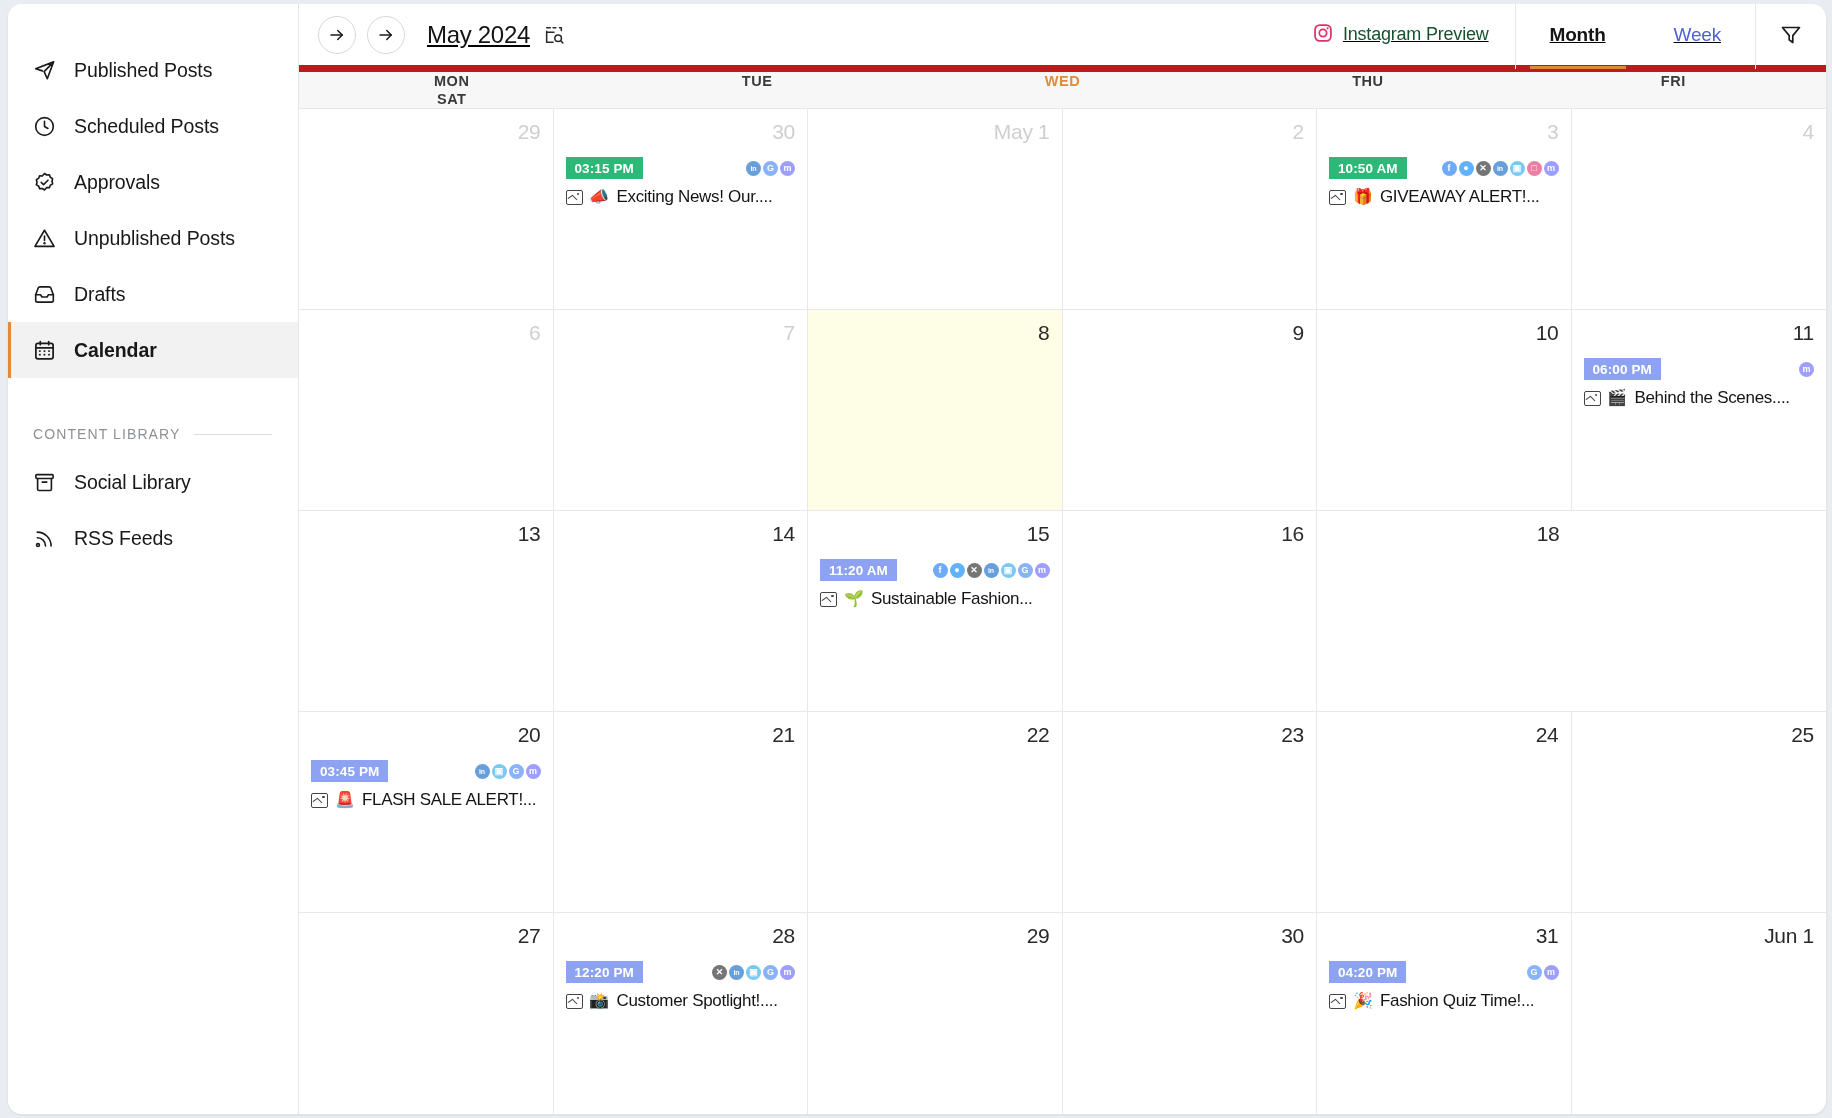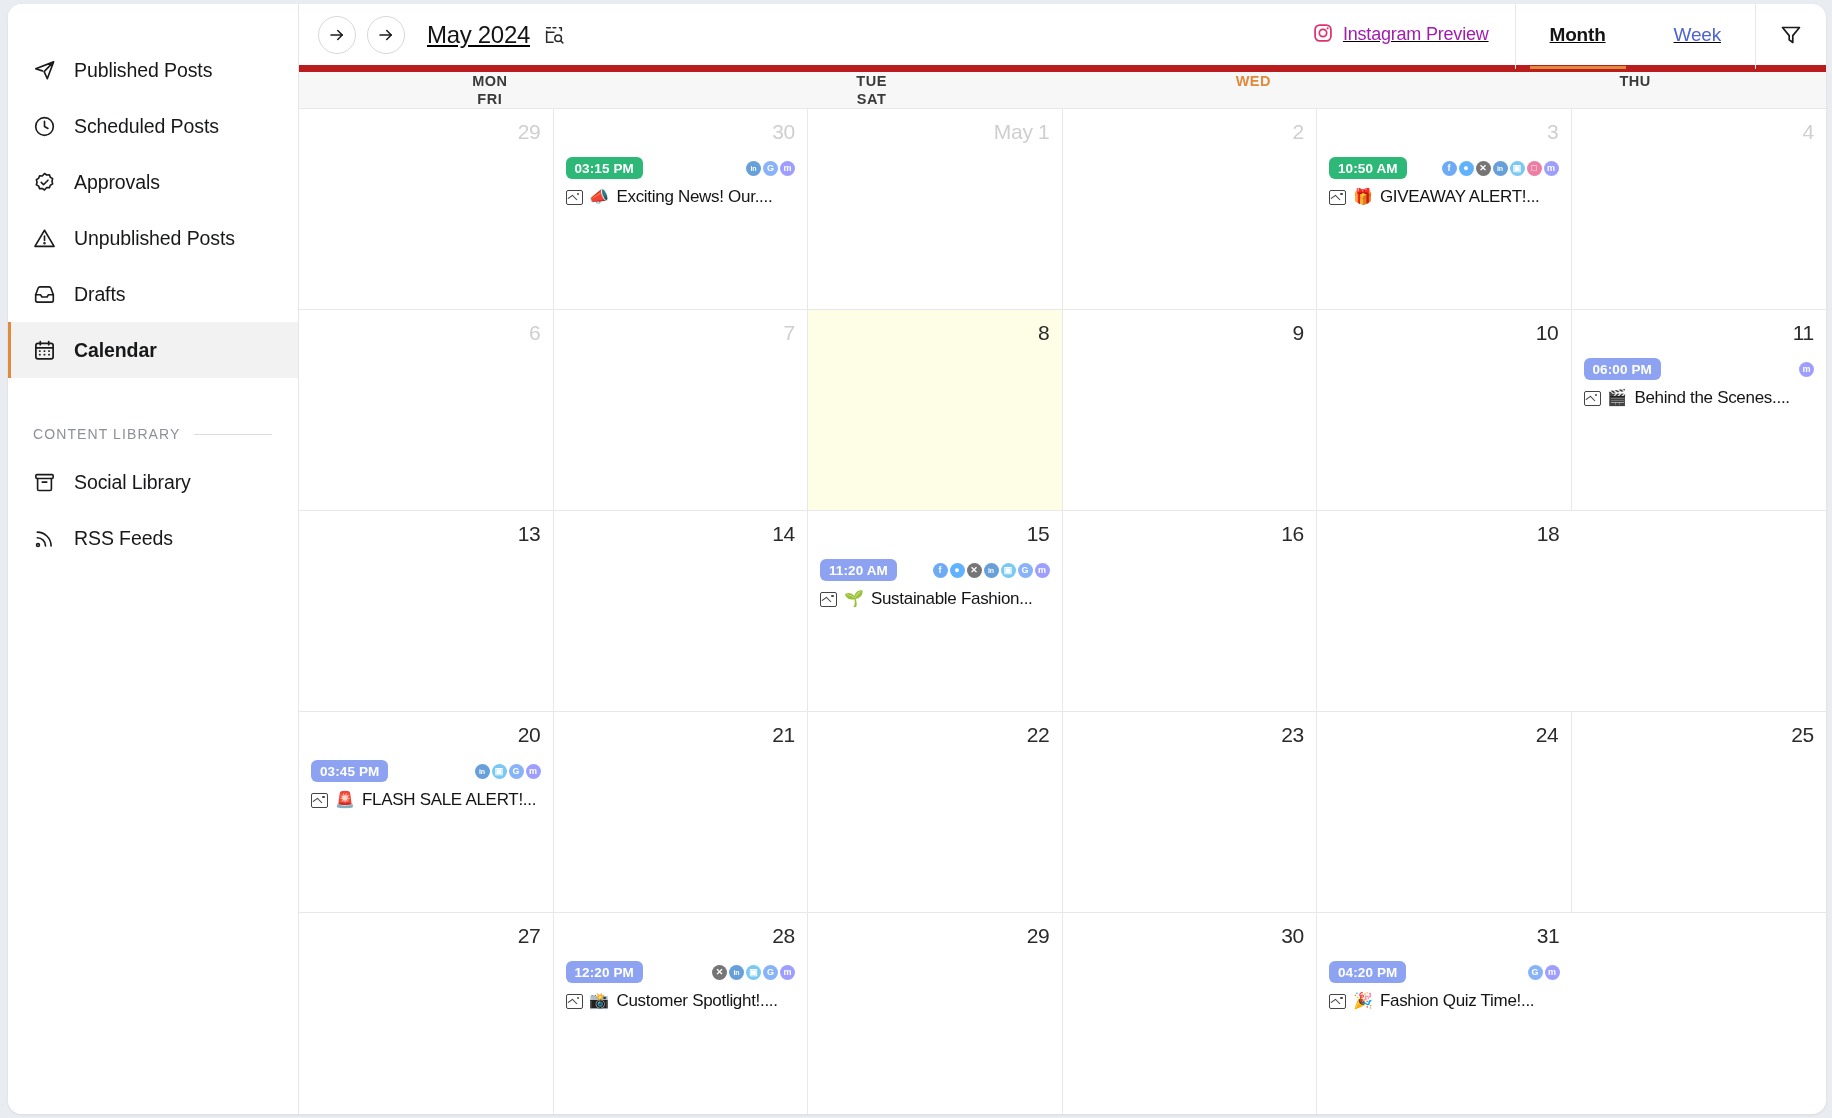--- a/index.html
+++ b/index.html
@@ -75,42 +75,42 @@
     margin-left: 22px;
     font-size: 24px; color: #141414; letter-spacing: -.3px;
   }
   .cal-search { margin-left: 13px; display:flex; align-items:center; cursor:pointer; color:#2b2b2b; }
 
   .topright { margin-left: auto; display: flex; align-items: stretch; height: 68px; }
   .ig-preview {
     display: flex; align-items: center; gap: 10px;
     padding: 0 26px 0 0; cursor: pointer;
   }
-  .ig-preview .igtxt { font-size: 18px; color: #a21caf; letter-spacing: -.2px; }
+  .ig-preview .igtxt { font-size: 18px; color: #14532d; letter-spacing: -.2px; }
   .viewtabs {
     display: flex; align-items: stretch;
     border-left: 1px solid #e8e8e8; border-right: 1px solid #e8e8e8;
   }
   .vtab {
     display:flex; align-items:center; justify-content:center;
     padding: 0 34px; font-size: 19px; color:#4f63d2; cursor:pointer;
     position: relative; letter-spacing:-.2px;
   }
   .vtab.active { color:#141414; font-weight:700; }
   .vtab.active::after {
     content:""; position:absolute; left:14px; right:14px; bottom:0; height:3px; background:#e08a3c;
   }
   .filter-btn {
     width: 70px; display:flex; align-items:center; justify-content:center; cursor:pointer; color:#1b1b1b;
   }
 
   
   .dayhead {
     height: 37px; flex: 0 0 37px;
-    display: grid; grid-template-columns: repeat(4, 1fr);
+    display: grid; grid-template-columns: repeat(5, 1fr);
     background: #f7f7f7;
     border-bottom: 1px solid #e8e8e8;
   }
   .dayhead .dh {
     display:flex; align-items:center; justify-content:center;
     font-size: 14.5px; color:#3a3a3a; letter-spacing:.55px; font-weight:600;
   }
   .dayhead .dh.today { color: #e08a3c; }
 
   
@@ -122,21 +122,21 @@
   .cell.today { background: #fefee6; }
   .daynum {
     text-align: right; font-size: 21px; color:#2a2a2a; letter-spacing:-.3px; line-height: 26px;
   }
   .cell.muted .daynum { color: #cfcfcf; }
 
   .evt { margin-top: 12px; }
   .evt-row1 { display:flex; align-items:center; height: 22px; }
   .badge {
     display:inline-flex; align-items:center; justify-content:center;
-    height: 22px; padding: 0 9px; border-radius: 6px;
+    height: 22px; padding: 0 9px; border-radius: 0;
     font-size: 13.5px; color:#fff; font-weight: 600; letter-spacing:.1px;
   }
   .badge.green { background:#2db877; }
   .badge.blue  { background:#8da3f2; }
   .socials { margin-left:auto; display:flex; gap:2px; align-items:center; }
   .sico {
     width: 15px; height: 15px; border-radius:50%;
     display:flex; align-items:center; justify-content:center;
     font-size: 9px; color: #fff; font-weight:700;
     opacity:.62;
@@ -520,16 +520,19 @@
                   <span class="sico" style="background: rgb(99, 100, 255);">m</span>
                 </span>
               </div>
               <div class="evt-row2">
                 <span class="imgicon"></span>
                 <span class="evt-emoji">🎉</span>
                 <span class="evt-title">Fashion Quiz Time!...</span>
               </div>
             </div>
           </div>
+          <div class="cell">
+            <div class="daynum">Jun 1</div>
+          </div>
         </div>
       </div>
   </section>
 </div>
 
 </body></html>

